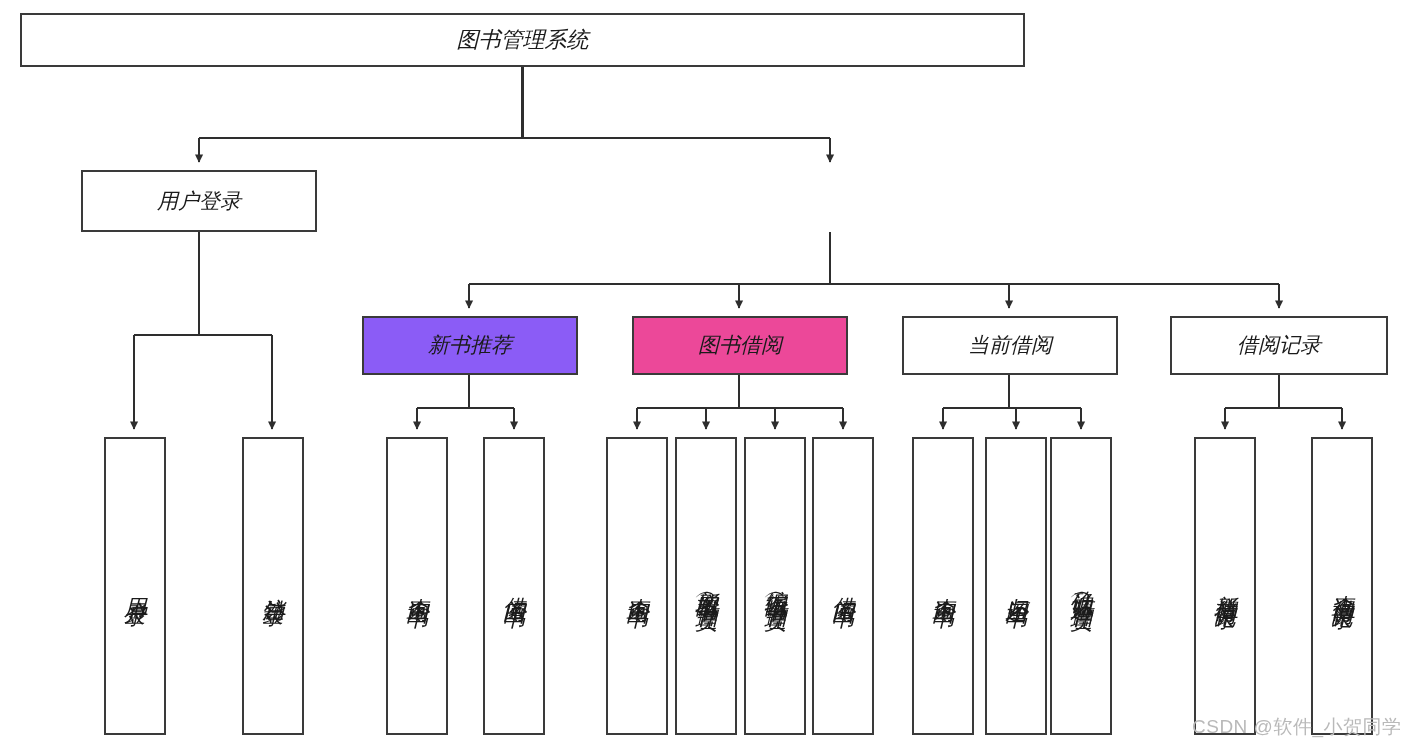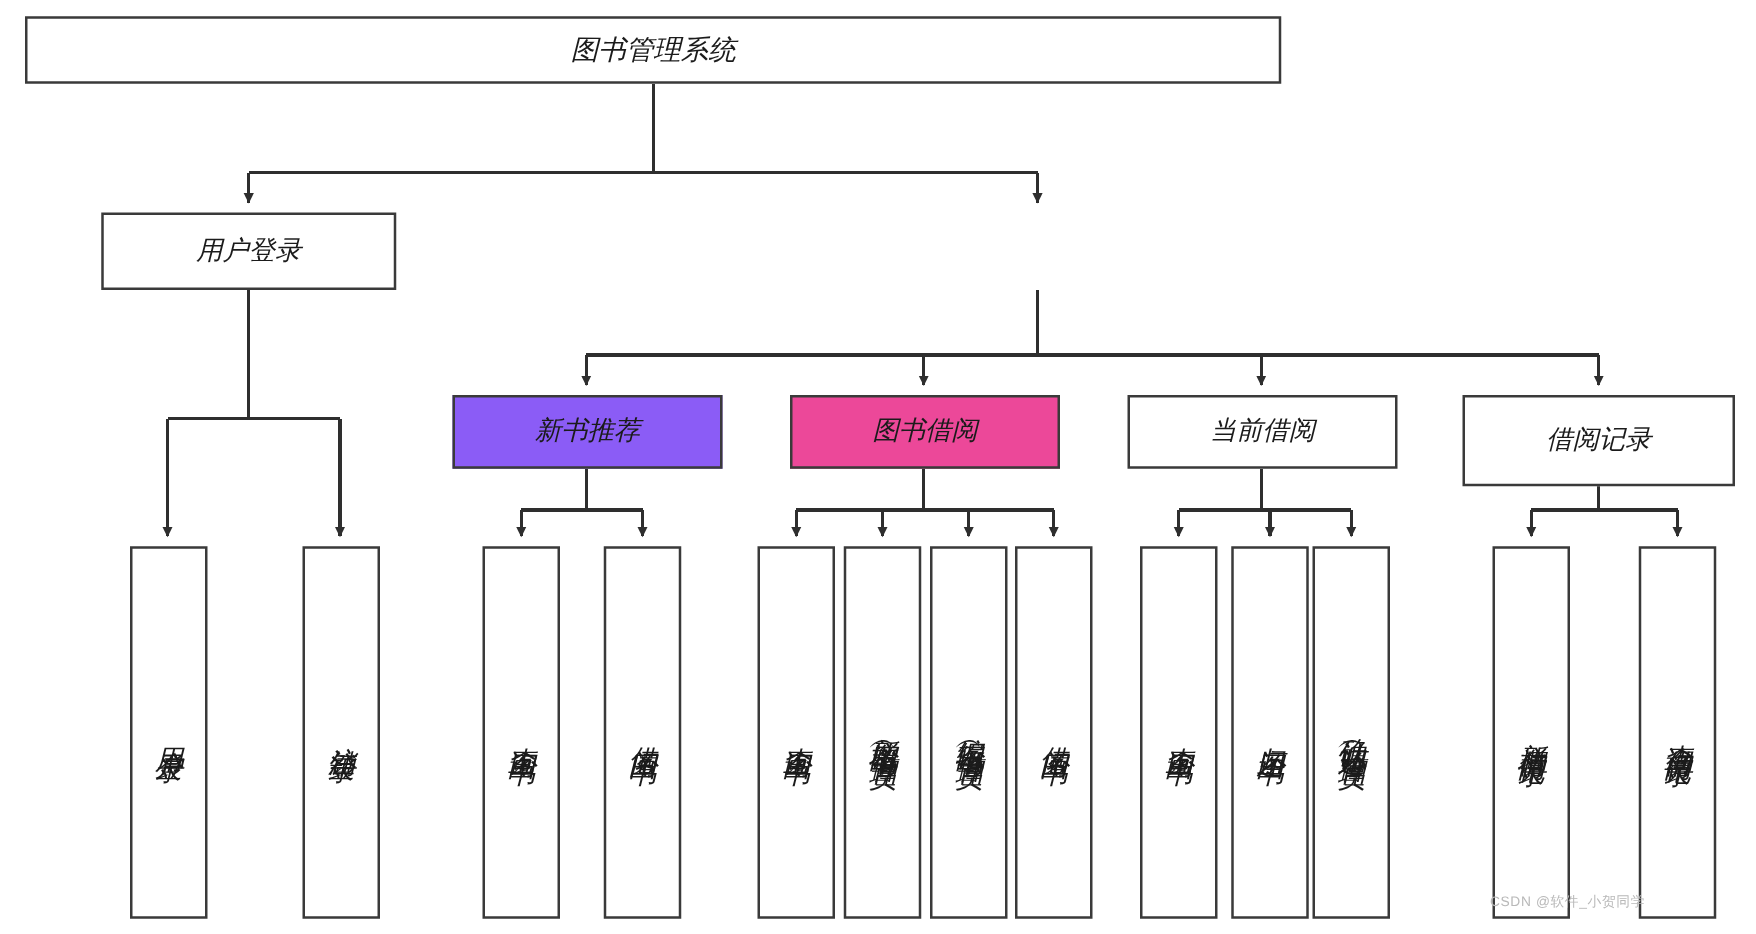--- a/index.html
+++ b/index.html
@@ -56,21 +56,21 @@
   .node.vert .label {
     writing-mode: vertical-rl;
     text-orientation: upright;
     font-size: 22px;
     letter-spacing: 3px;
     line-height: 1;
   }
   .watermark {
     position: absolute;
     color: #b9b9b9;
-    font-size: 11px;
+    font-size: 19px;
     white-space: nowrap;
     letter-spacing: 0.5px;
   }
 </style>
 </head>
 <body>
 
 <div id="canvas">
 
   <svg id="edges" viewBox="0 0 1405 747" xmlns="http://www.w3.org/2000/svg">
@@ -133,21 +133,21 @@
 
   <div class="node horiz" style="left: 362px; top: 316px; width: 216px; height: 59px; border-color: rgb(58, 58, 58); background: #8b5cf6; color: rgb(27, 27, 27);">
     <span class="label">新书推荐</span>
   </div>
   <div class="node horiz" style="left: 632px; top: 316px; width: 216px; height: 59px; border-color: rgb(58, 58, 58); background: #ec4899; color: rgb(27, 27, 27);">
     <span class="label">图书借阅</span>
   </div>
   <div class="node horiz" style="left: 902px; top: 316px; width: 216px; height: 59px; border-color: rgb(58, 58, 58); background: rgb(255, 255, 255); color: rgb(27, 27, 27);">
     <span class="label">当前借阅</span>
   </div>
-  <div class="node horiz" style="left: 1170px; top: 316px; width: 218px; height: 73px; border-color: rgb(58, 58, 58); background: rgb(255, 255, 255); color: rgb(27, 27, 27);">
+  <div class="node horiz" style="left: 1170px; top: 316px; width: 218px; height: 59px; border-color: rgb(58, 58, 58); background: rgb(255, 255, 255); color: rgb(27, 27, 27);">
     <span class="label">借阅记录</span>
   </div>
 
   <div class="node vert" style="left: 104px; top: 437px; width: 62px; height: 298px; border-color: rgb(58, 58, 58); background: rgb(255, 255, 255); color: rgb(27, 27, 27);">
     <span class="label">用户登录</span>
   </div>
   <div class="node vert" style="left: 242px; top: 437px; width: 62px; height: 298px; border-color: rgb(58, 58, 58); background: rgb(255, 255, 255); color: rgb(27, 27, 27);">
     <span class="label">注销登录</span>
   </div>
   <div class="node vert" style="left: 386px; top: 437px; width: 62px; height: 298px; border-color: rgb(58, 58, 58); background: rgb(255, 255, 255); color: rgb(27, 27, 27);">

